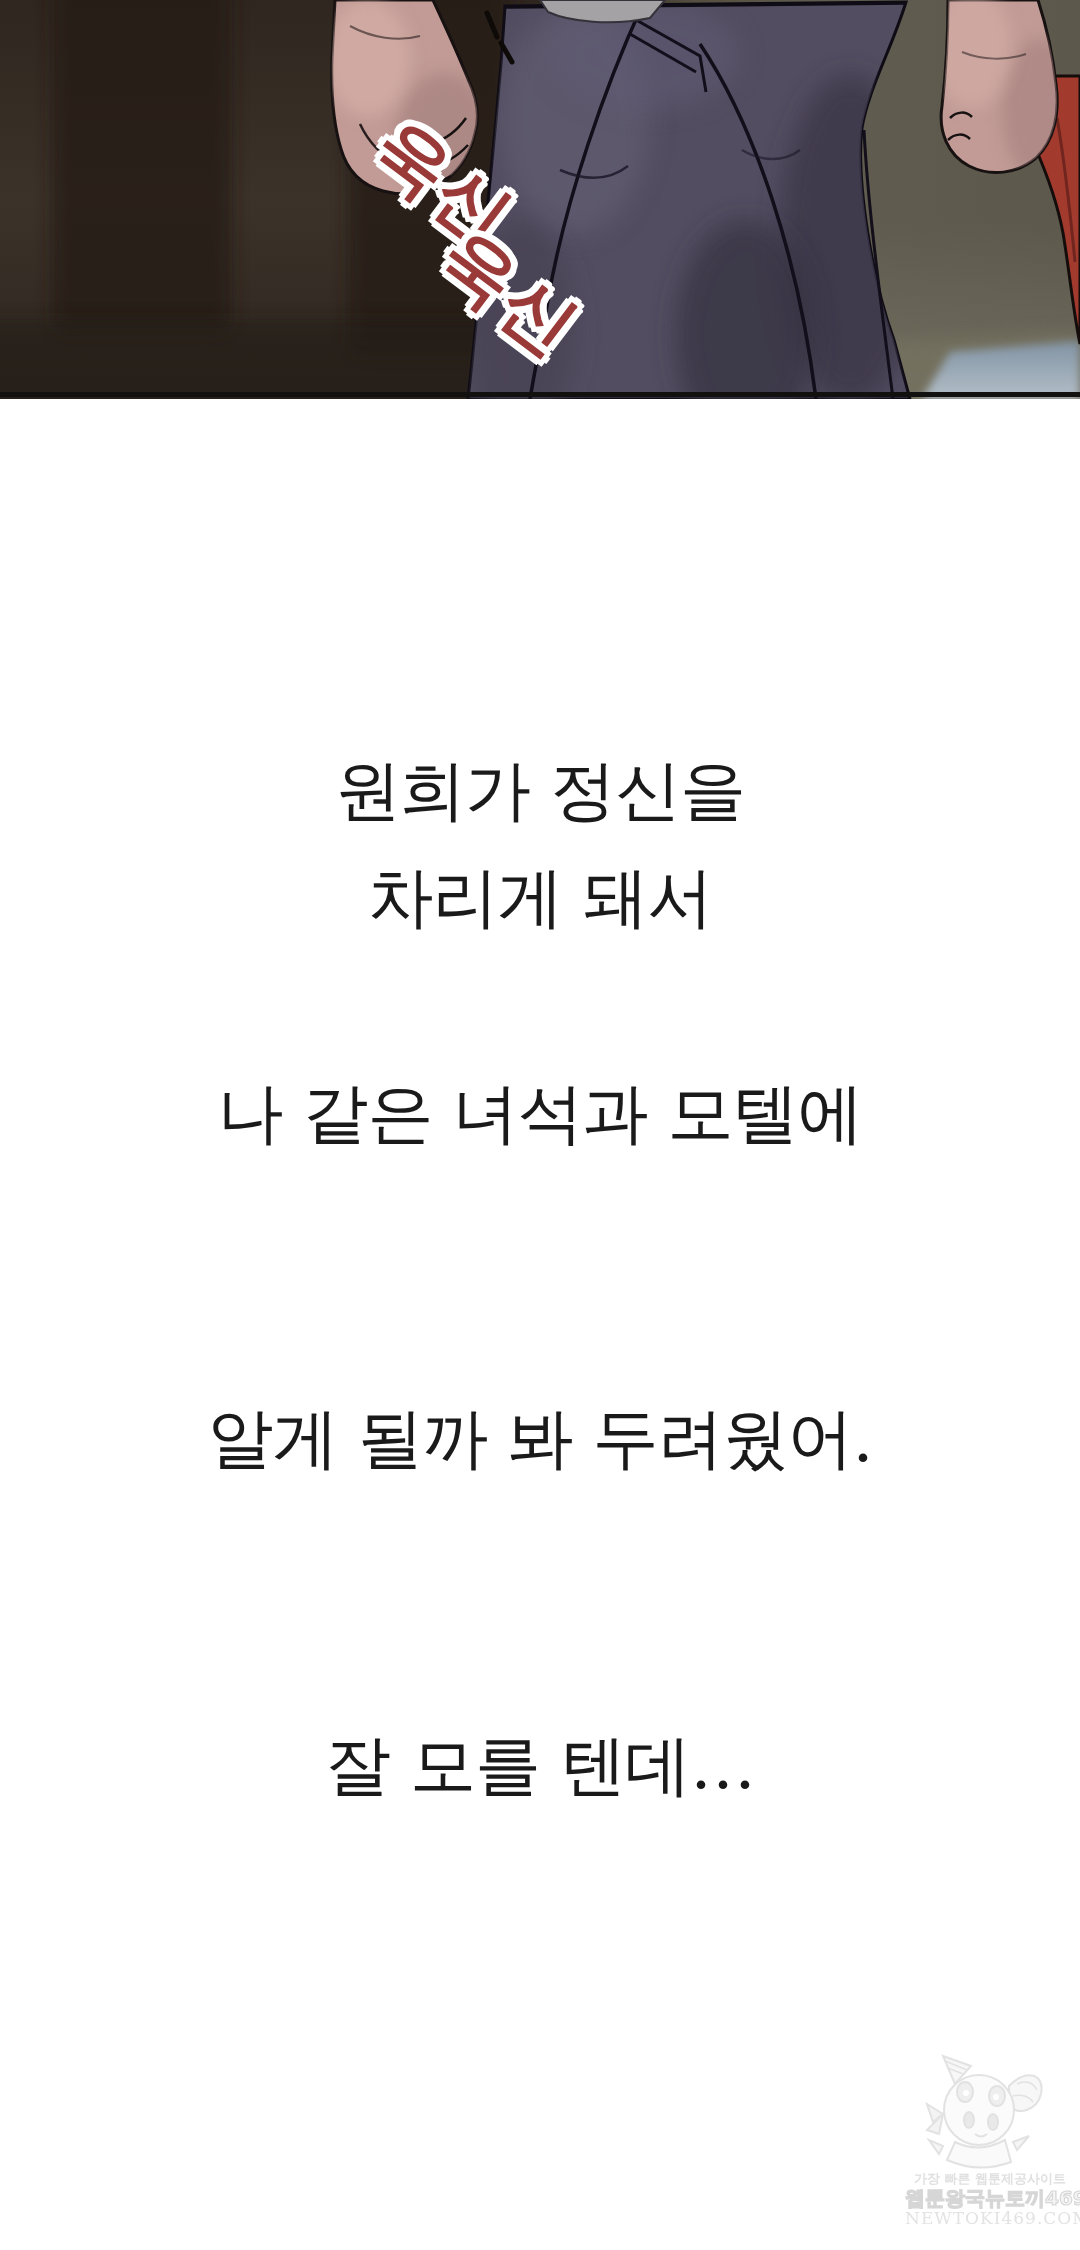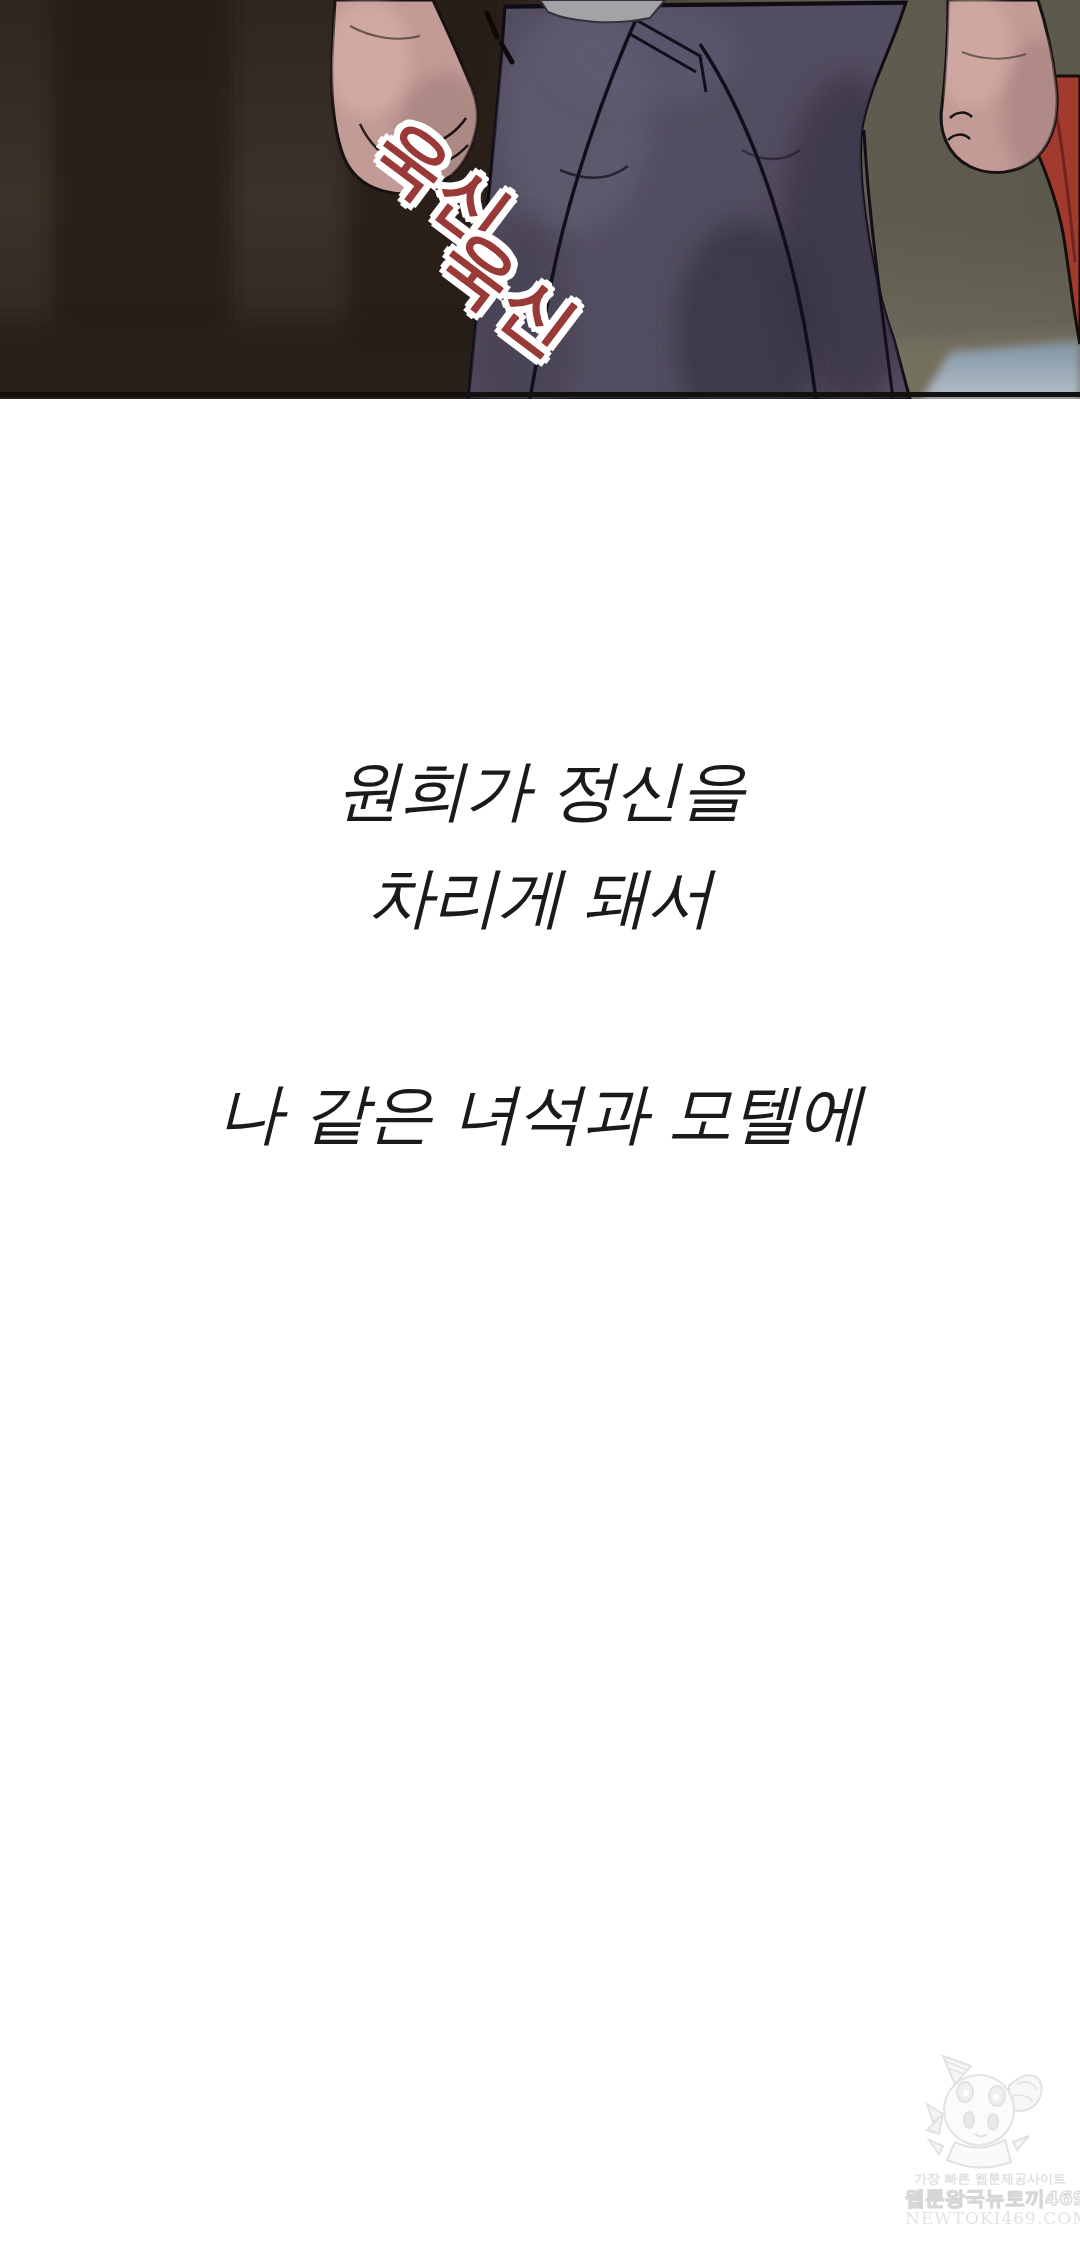--- a/index.html
+++ b/index.html
@@ -40,21 +40,20 @@
     position: absolute;
     left: 0;
     width: 1080px;
     text-align: center;
     font-family: "DejaVu Serif", "Liberation Serif", serif;
     font-size: 66px;
     line-height: 1;
     color: #1a1a1a;
     letter-spacing: -1px;
     white-space: nowrap;
-    font-style: italic;
   }
   
   .watermark {
     position: absolute;
     left: 905px; top: 2052px;
     width: 175px; height: 185px;
   }
   .wm-text {
     position: absolute;
     left: 0;
@@ -185,20 +184,22 @@
       <rect x="0" y="392" width="1080" height="5" fill="#121110"></rect>
     </svg>
 
     <div class="sfx one">욱신</div>
     <div class="sfx two">욱신</div>
   </div>
 
   <div class="narration" style="top:758px">원희가 정신을</div>
   <div class="narration" style="top:865px">차리게 돼서</div>
   <div class="narration" style="top:1081px">나 같은 녀석과 모텔에</div>
+  <div class="narration" style="top:1406px">알게 될까 봐 두려웠어.</div>
+  <div class="narration" style="top:1733px">잘 모를 텐데…</div>
 
   <div class="watermark">
     <svg width="150" height="120" viewBox="0 0 150 120" style="position:absolute;left:8px;top:0">
       <g stroke="#e2e2e2" stroke-width="2" fill="#fcfcfc">
 
         <path d="M42,32 L30,4 L58,14 Z" fill="#f7f7f7"></path>
         <path d="M35,16 L50,22 M32,9 L54,18" fill="none" stroke-width="1.5"></path>
 
         <path d="M96,34 C114,16 132,22 128,42 C124,58 106,64 96,54 Z" fill="#f7f7f7"></path>
         <path d="M104,32 C112,28 120,30 124,38 M100,44 C108,42 116,44 120,50" fill="none" stroke-width="1.5"></path>

